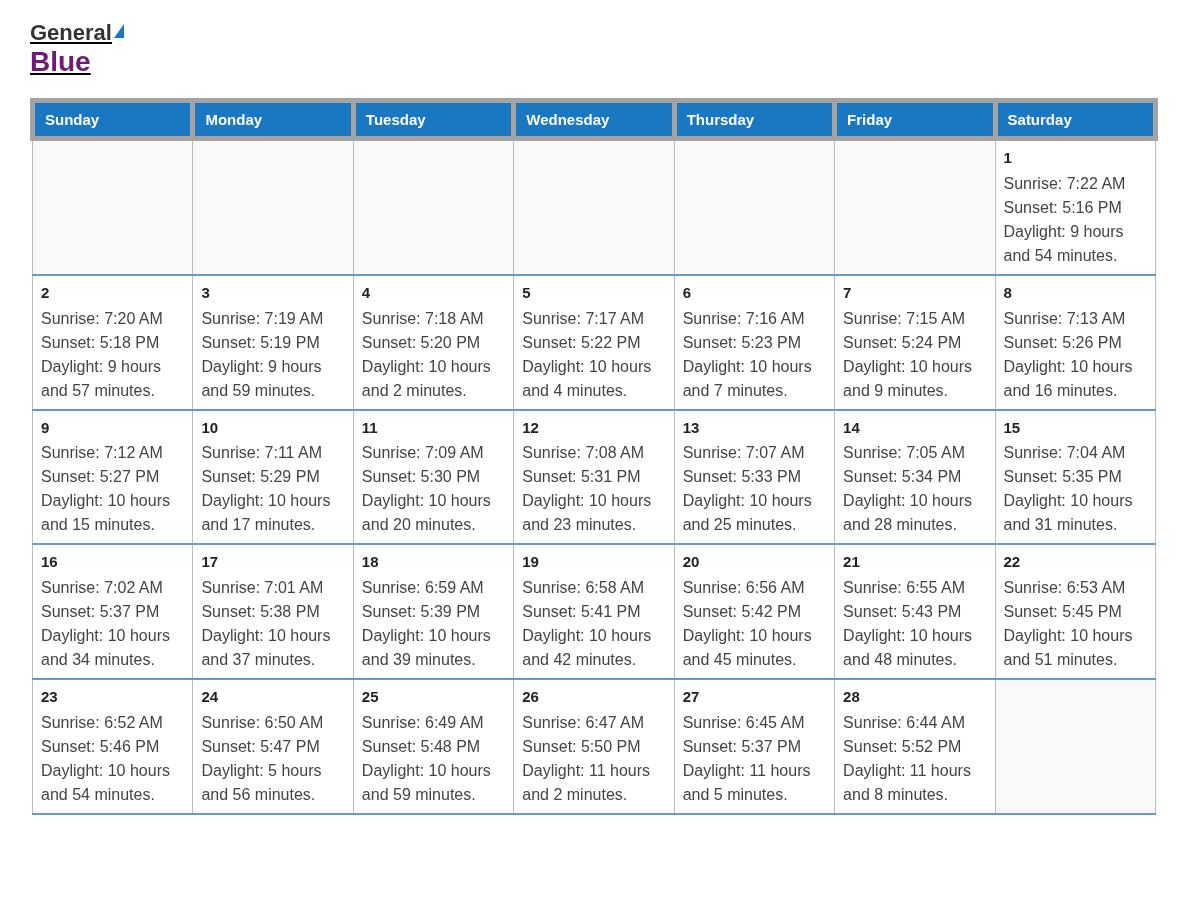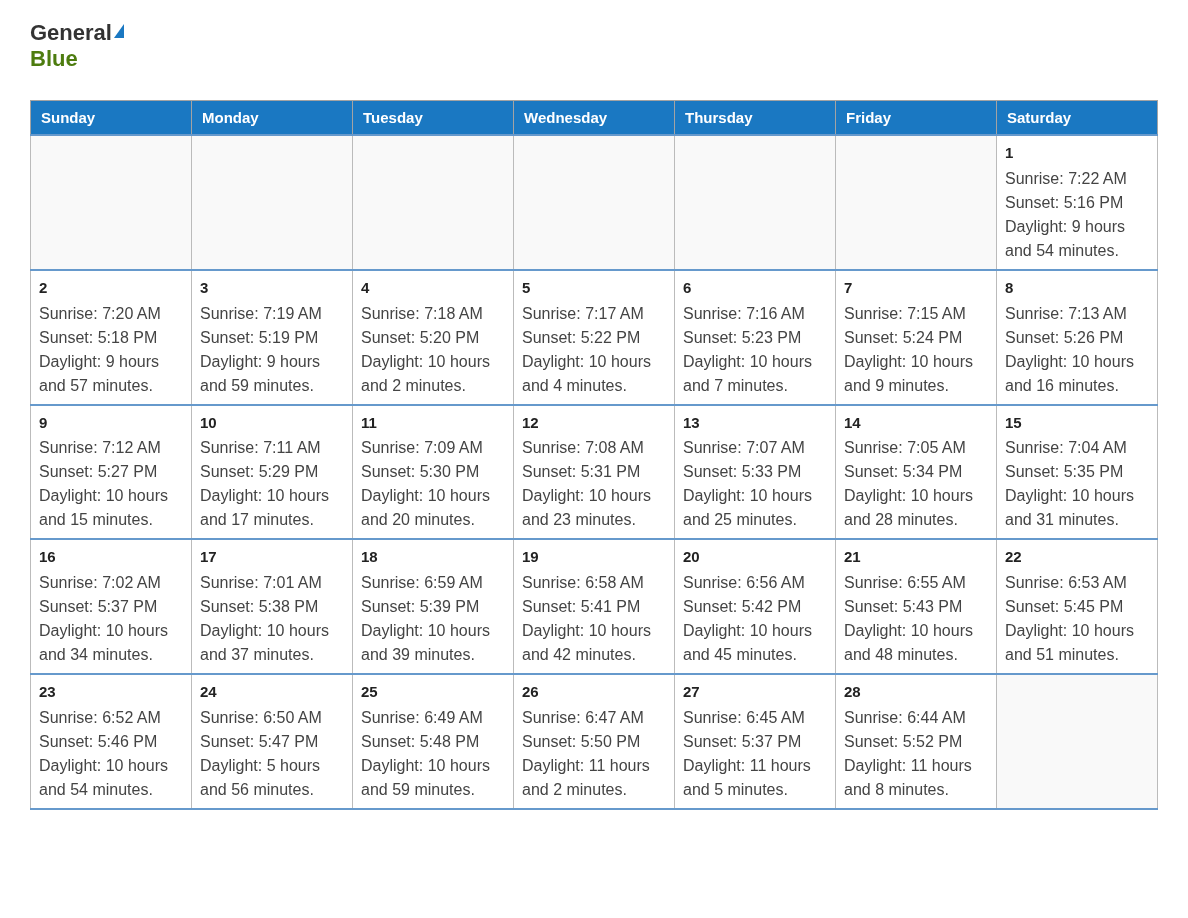--- a/index.html
+++ b/index.html
@@ -7,37 +7,38 @@
       font-family: Arial, sans-serif;
       background: #fff;
       padding: 20px 30px;
       width: 1188px;
       min-height: 918px;
     }
     .header {
       display: flex;
       justify-content: space-between;
       align-items: center;
-      margin-bottom: 28px;
+      margin-bottom: 20px;
+      text-decoration: underline;
     }
     .logo {
       display: flex;
       flex-direction: column;
       align-items: flex-start;
     }
     .logo-general {
       font-size: 22px;
       font-weight: bold;
       color: #333;
       letter-spacing: 0;
     }
     .logo-blue {
-      font-size: 22px;
-      font-weight: bold;
-      color: #4d7c0f;
+      font-size: 28px;
+      font-weight: bold;
+      color: #701a75;
     }
     .logo-triangle {
       display: inline-block;
       width: 0;
       height: 0;
       border-left: 10px solid transparent;
       border-bottom: 14px solid #1a78c2;
       margin-left: 2px;
       vertical-align: middle;
       position: relative;
@@ -66,21 +67,21 @@
       border-collapse: collapse;
       border: 1px solid #999;
     }
     .calendar th {
       background-color: #1a78c2;
       color: #fff;
       font-size: 15px;
       font-weight: bold;
       padding: 8px 10px;
       text-align: left;
-      border: 1px solid #a3a3a3;
+      border: 5px solid #a3a3a3;
     }
     .calendar td {
       vertical-align: top;
       border: 1px solid #bbb;
       padding: 6px 8px;
       width: calc(100% / 7);
       min-height: 110px;
       font-size: 12.5px;
       color: #333;
       line-height: 1.45;

